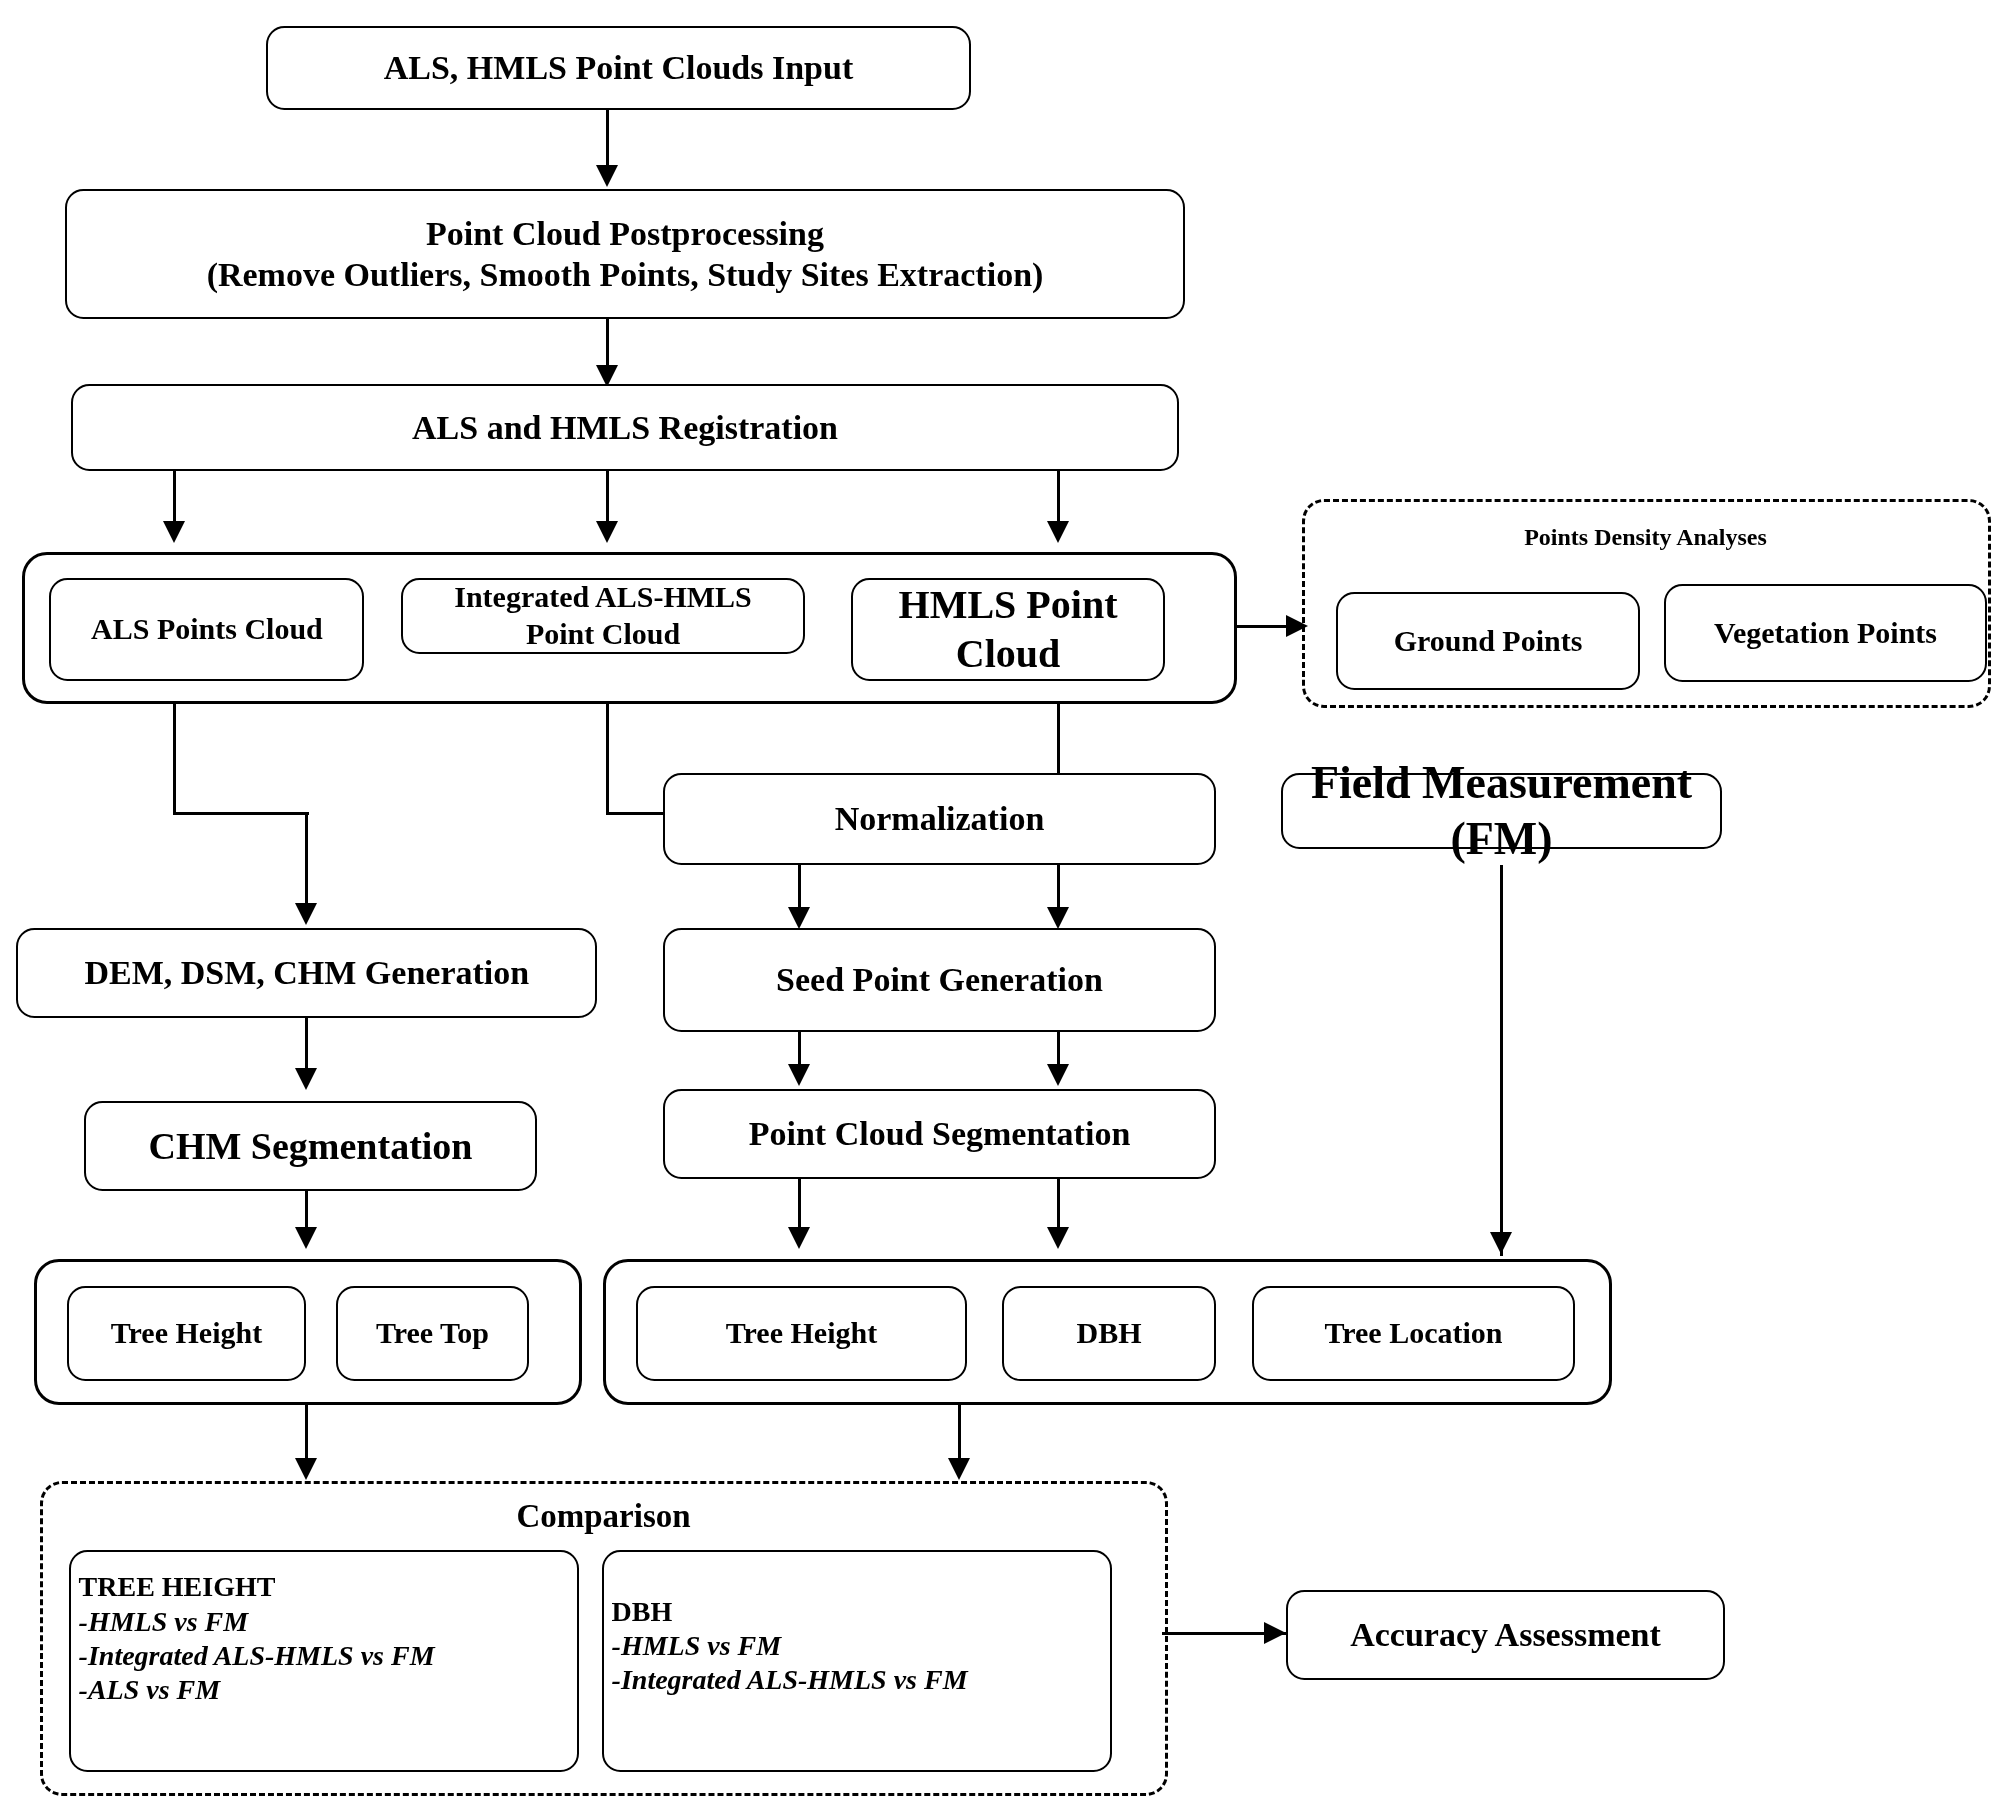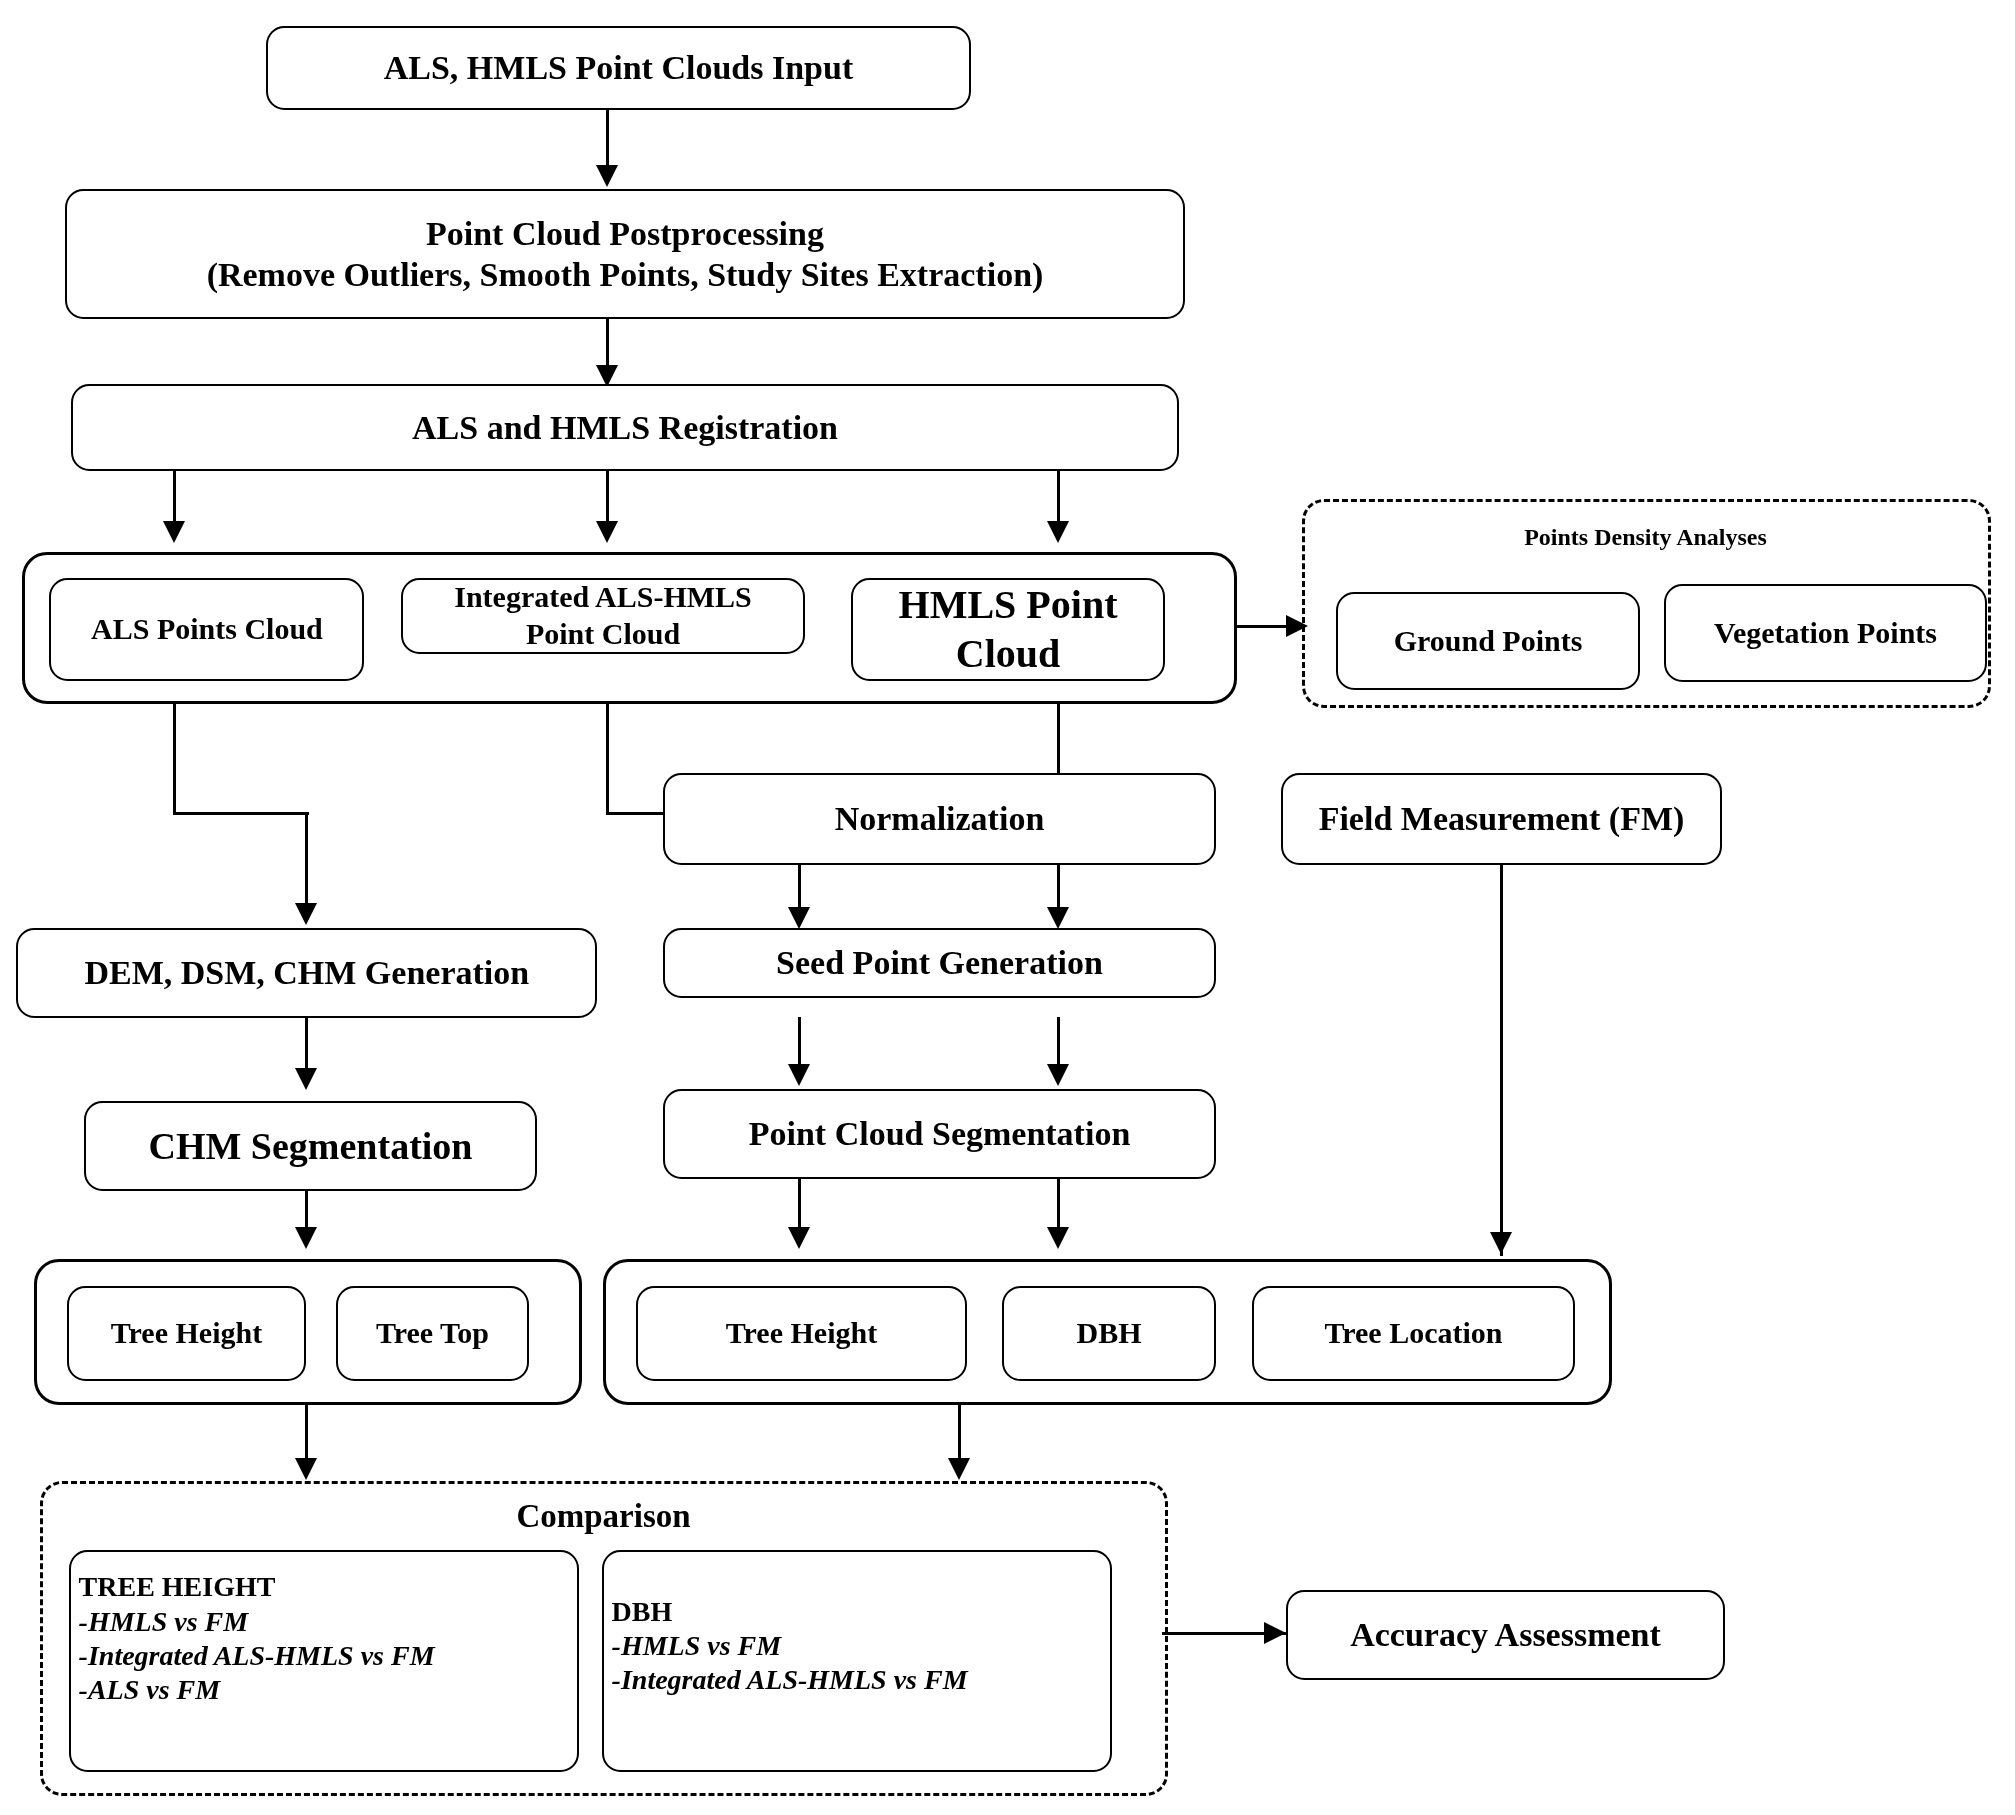--- a/index.html
+++ b/index.html
@@ -159,32 +159,32 @@
   <div class="vline" style="left:738px; top:812px; height:41px;"></div>
   <div class="arrowdown" style="left:729px; top:842px;"></div>
 
   <div class="vline" style="left:1057px; top:704px; height:148px;"></div>
   <div class="arrowdown" style="left:1047px; top:842px;"></div>
 
   <div class="node" style="left:663px; top:773px; width:553px; height:92px; font-size:34px;">
     <span>Normalization</span>
   </div>
 
-  <div class="node" style="left:1281px; top:773px; width:441px; height:92px; font-size:34px;">
+  <div class="node" style="left:1281px; top:773px; width:441px; height:76px; font-size:46px;">
     <span>Field Measurement (FM)</span>
   </div>
 
   <div class="vline" style="left:1500px; top:865px; height:391px;"></div>
   <div class="arrowdown" style="left:1490px; top:1232px;"></div>
 
   <div class="node" style="left:16.3px; top:928px; width:581px; height:90px; font-size:34px;">
     <span>DEM, DSM, CHM Generation</span>
   </div>
 
-  <div class="node" style="left:663px; top:928px; width:553px; height:70px; font-size:34px;">
+  <div class="node" style="left:663px; top:928px; width:553px; height:104px; font-size:34px;">
     <span>Seed Point Generation</span>
   </div>
 
   <div class="vline" style="left:798px; top:865px; height:52px;"></div>
   <div class="arrowdown" style="left:788px; top:907px;"></div>
   <div class="vline" style="left:1057px; top:865px; height:52px;"></div>
   <div class="arrowdown" style="left:1047px; top:907px;"></div>
 
   <div class="vline" style="left:305px; top:1017px; height:60px;"></div>
   <div class="arrowdown" style="left:295px; top:1068px;"></div>

